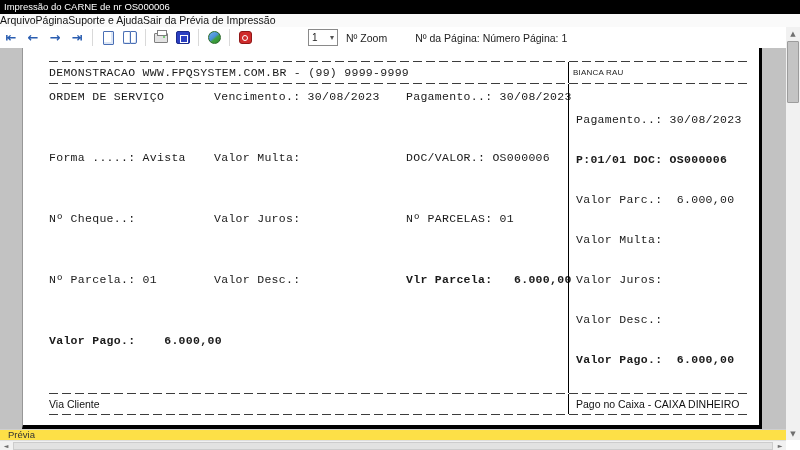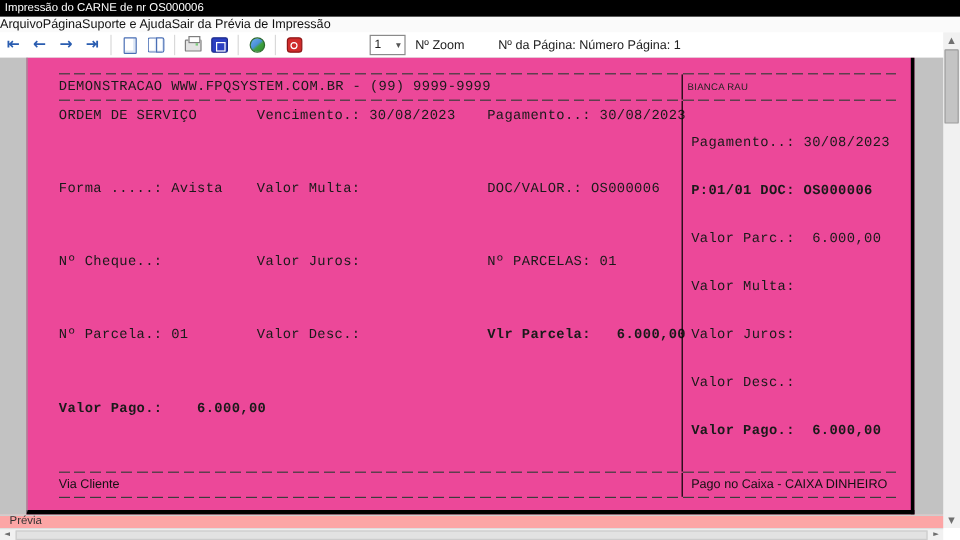--- a/index.html
+++ b/index.html
@@ -41,21 +41,21 @@
   .icon-stop i { display:block; width:6px; height:6px; border:1.5px solid #fff; border-radius:50%; }
 
   .zoom-select { margin-left:52px; width:30px; height:17px; border:1px solid #8a8a8a; background:#fff;
     display:flex; align-items:center; justify-content:space-between; padding:0 3px; font-size:10px; cursor:default; }
   .zoom-select .chev { font-size:8px; color:#555; }
   .tb-label { margin-left:8px; white-space:nowrap; }
   .tb-label.page-label { margin-left:28px; }
 
   
   .preview { position:absolute; top:48px; left:0; right:0; bottom:21px; background:#c2c2c2; overflow:hidden; }
-  .page { position:relative; margin-left:22px; width:740px; height:381px; background:#ec4899;
+  .page { position:relative; margin-left:22px; width:740px; height:381px; background:#ffffff;
     border-left:1px solid #979797; border-right:3px solid #000; border-bottom:4px solid #000; }
 
   .doc { padding:13px 0 0 26px; width:726px; color:#1a1a1a; }
   .mono { font-family:"Liberation Mono","DejaVu Sans Mono",monospace; font-size:11.5px; letter-spacing:0.3px; white-space:pre; }
   .dash { height:1px; margin-right:0;
     background-image:repeating-linear-gradient(to right,#3c3c3c 0 9px,transparent 9px 13px); }
   .doc .dash { width:700px; }
 
   .hdr-row { display:flex; width:700px; height:21px; align-items:stretch; }
   .hdr-left { width:519px; display:flex; align-items:center; }
@@ -76,21 +76,21 @@
 
   
   .vscroll { position:absolute; top:27px; right:0; bottom:10px; width:14px; background:#f1f1f1; z-index:6; }
   .vscroll .sb-btn { position:absolute; left:0; width:14px; height:13px; display:flex; align-items:center;
     justify-content:center; font-size:7px; color:#6f6f6f; font-family:"DejaVu Sans",sans-serif; }
   .vscroll .sb-up { top:0; }
   .vscroll .sb-down { bottom:0; }
   .vscroll .sb-thumb { position:absolute; left:1px; top:14px; width:12px; height:62px; background:#c4c4c4;
     border:1px solid #9c9c9c; border-radius:1px; }
 
-  .statusbar { position:absolute; left:0; right:0; bottom:10px; height:11px; background:#fca5a5;
+  .statusbar { position:absolute; left:0; right:0; bottom:10px; height:11px; background:#fde047;
     border-top:1px solid #cfcfcf; font-size:9.5px; color:#333; line-height:10px; padding-left:8px; z-index:4; }
 
   .hscroll { position:absolute; left:0; right:14px; bottom:0; height:10px; background:#f1f1f1;
     border-top:1px solid #dedede; z-index:5; }
   .hscroll .sb-btn { position:absolute; top:0; width:12px; height:9px; display:flex; align-items:center;
     justify-content:center; font-size:6px; color:#6f6f6f; font-family:"DejaVu Sans",sans-serif; }
   .hscroll .sb-left { left:0; }
   .hscroll .sb-right { right:0; }
   .hscroll .sb-thumb { position:absolute; left:13px; right:13px; top:1px; height:8px; background:#e2e2e2;
     border:1px solid #cccccc; }

